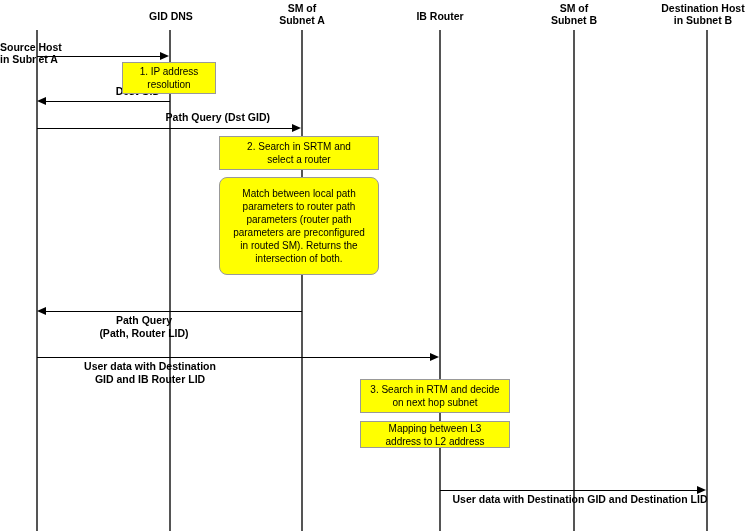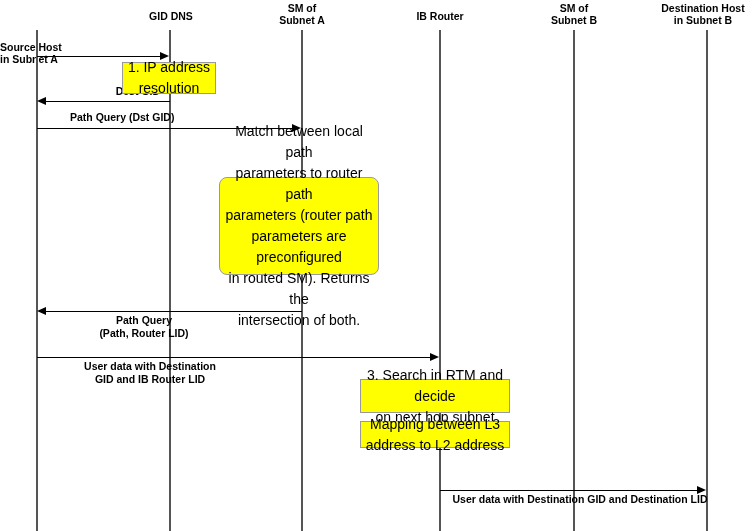--- a/index.html
+++ b/index.html
@@ -56,23 +56,23 @@
     color: #000000;
     line-height: 13px;
     white-space: pre-line;
     text-align: center;
   }
   .note {
     position: absolute;
     background: #ffff00;
     border: 1px solid #999999;
     box-sizing: border-box;
-    font-size: 14px;
+    font-size: 10px;
     color: #000000;
-    line-height: 21px;
+    line-height: 13px;
     text-align: center;
     display: flex;
     align-items: center;
     justify-content: center;
     padding: 3px 4px;
     white-space: pre-line;
   }
 </style>
 </head>
 <body>
@@ -97,27 +97,29 @@
   <div class="lifeline" style="left:573px; top:30px; height:501px;"></div>
   <div class="lifeline" style="left:706px; top:30px; height:501px;"></div>
 
   <div class="msg-line" style="left:37px; top:56px; width:124px;"></div>
   <div class="arrow-head arrow-right" style="left:160px; top:52px;"></div>
 
   <div class="msg-label" style="left:60px; top:85px; width:100px; text-align:right;">Dest GID</div>
   <div class="msg-line" style="left:46px; top:101px; width:124px;"></div>
   <div class="arrow-head arrow-left" style="left:37px; top:97px;"></div>
 
-  <div class="msg-label" style="left:70px; top:111px; width:200px; text-align:left;">Path Query (Dst GID)</div>
+  <div class="msg-label" style="left:70px; top:111px; width:200px; text-align:right;">Path Query (Dst GID)</div>
   <div class="msg-line" style="left:37px; top:128px; width:256px;"></div>
   <div class="arrow-head arrow-right" style="left:292px; top:124px;"></div>
 
   <div class="note" style="left:122px; top:62px; width:94px; height:32px;">1. IP address
 resolution</div>
 
+  <div class="note" style="left:219px; top:136px; width:160px; height:34px;">2. Search in SRTM and
+select a router</div>
 
   <div class="note" style="left:219px; top:177px; width:160px; height:98px;border-radius:8px;">Match between local path
 parameters to router path
 parameters (router path
 parameters are preconfigured
 in routed SM). Returns the
 intersection of both.</div>
 
   <div class="msg-line" style="left:46px; top:311px; width:256px;"></div>
   <div class="arrow-head arrow-left" style="left:37px; top:307px;"></div>

